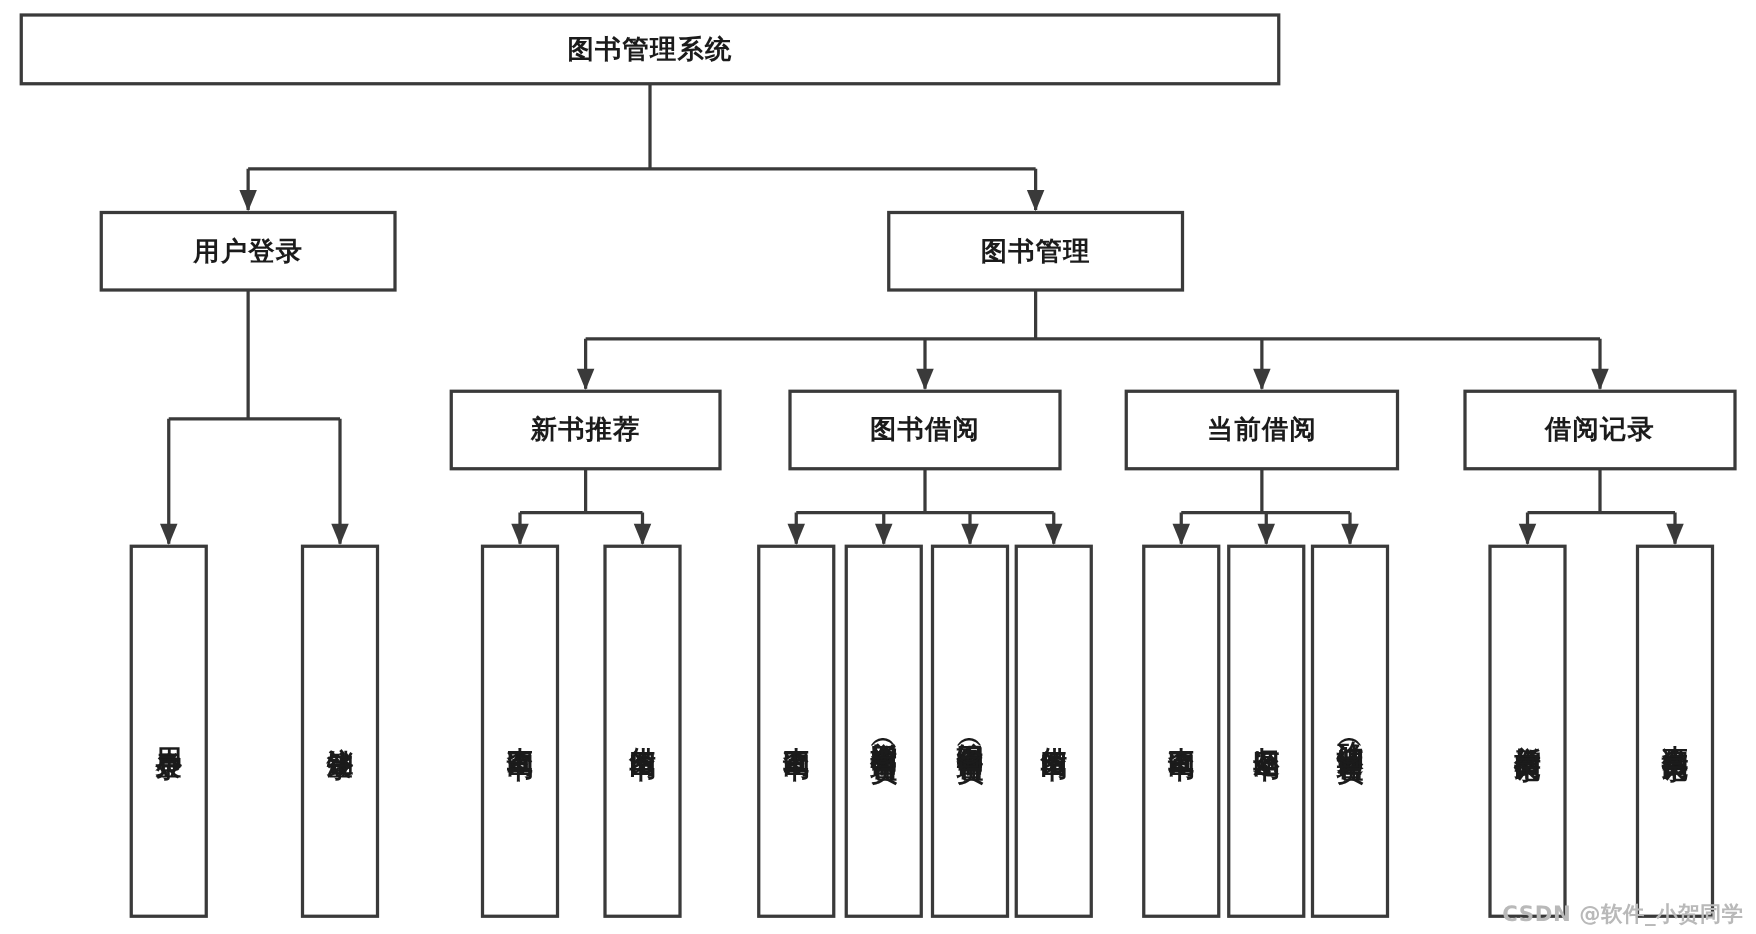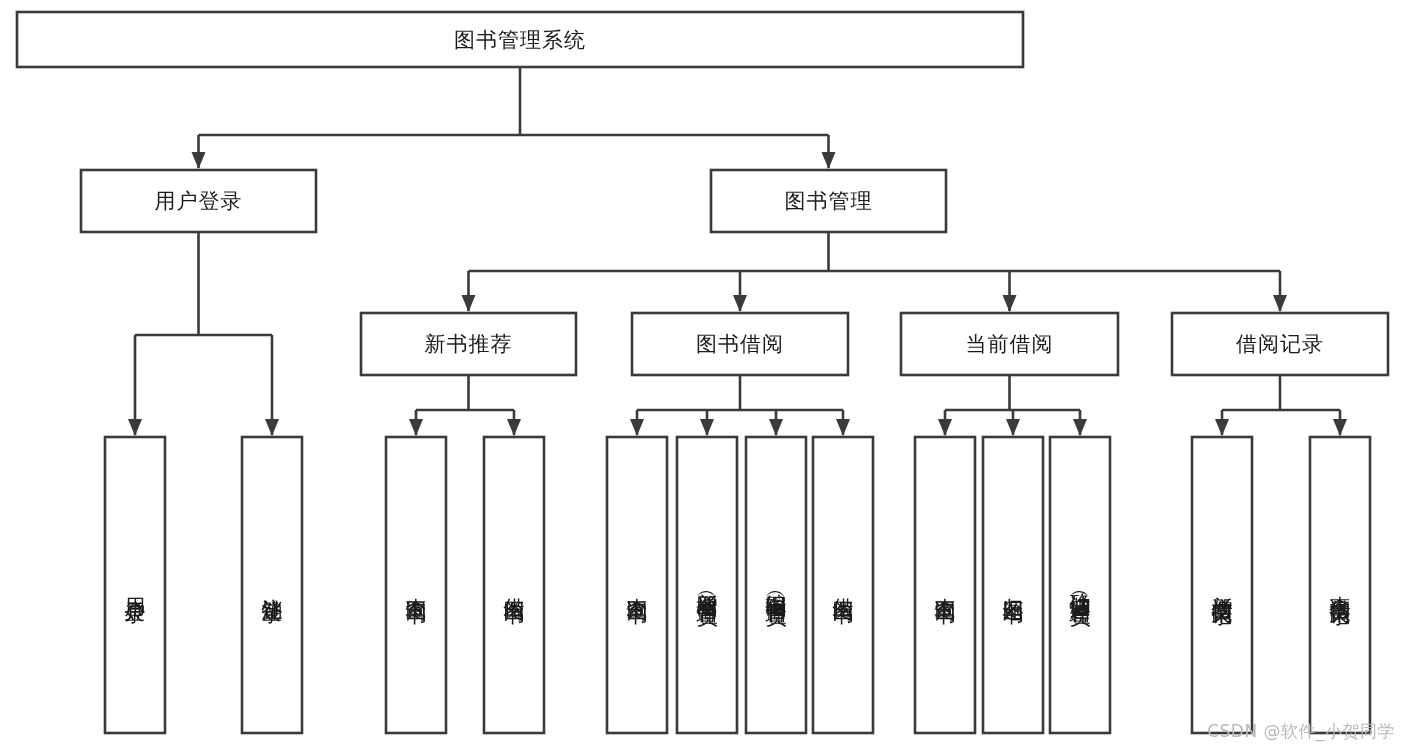--- a/index.html
+++ b/index.html
@@ -1,20 +1,20 @@
 <!DOCTYPE html>
 <html><head>
 <meta charset="utf-8">
 <style>
   html,body{margin:0;padding:0;background:#ffffff;}
   body{
     font-family:"DejaVu Sans","Liberation Sans",sans-serif;
     width:1405px;height:747px;overflow:hidden;position:relative;
   }
-  #diagram-root{position:relative;width:1405px;height:747px;}
+  #diagram-root{position:relative;width:1405px;height:747px;font-weight:bold;}
   svg#flow{position:absolute;left:0;top:0;width:1405px;height:747px;}
   .node-rect{fill:#ffffff;stroke:#3a3a3a;stroke-width:2.6;}
   .edge{stroke:#3a3a3a;stroke-width:2.6;fill:none;}
   .arrow-head{fill:#3a3a3a;stroke:none;}
   .h-node-label{
     font-size:21px;fill:#1b1b1b;text-anchor:middle;
     dominant-baseline:middle;letter-spacing:1px;
   }
   .vtext-wrap{
     position:absolute;display:flex;align-items:center;justify-content:center;

